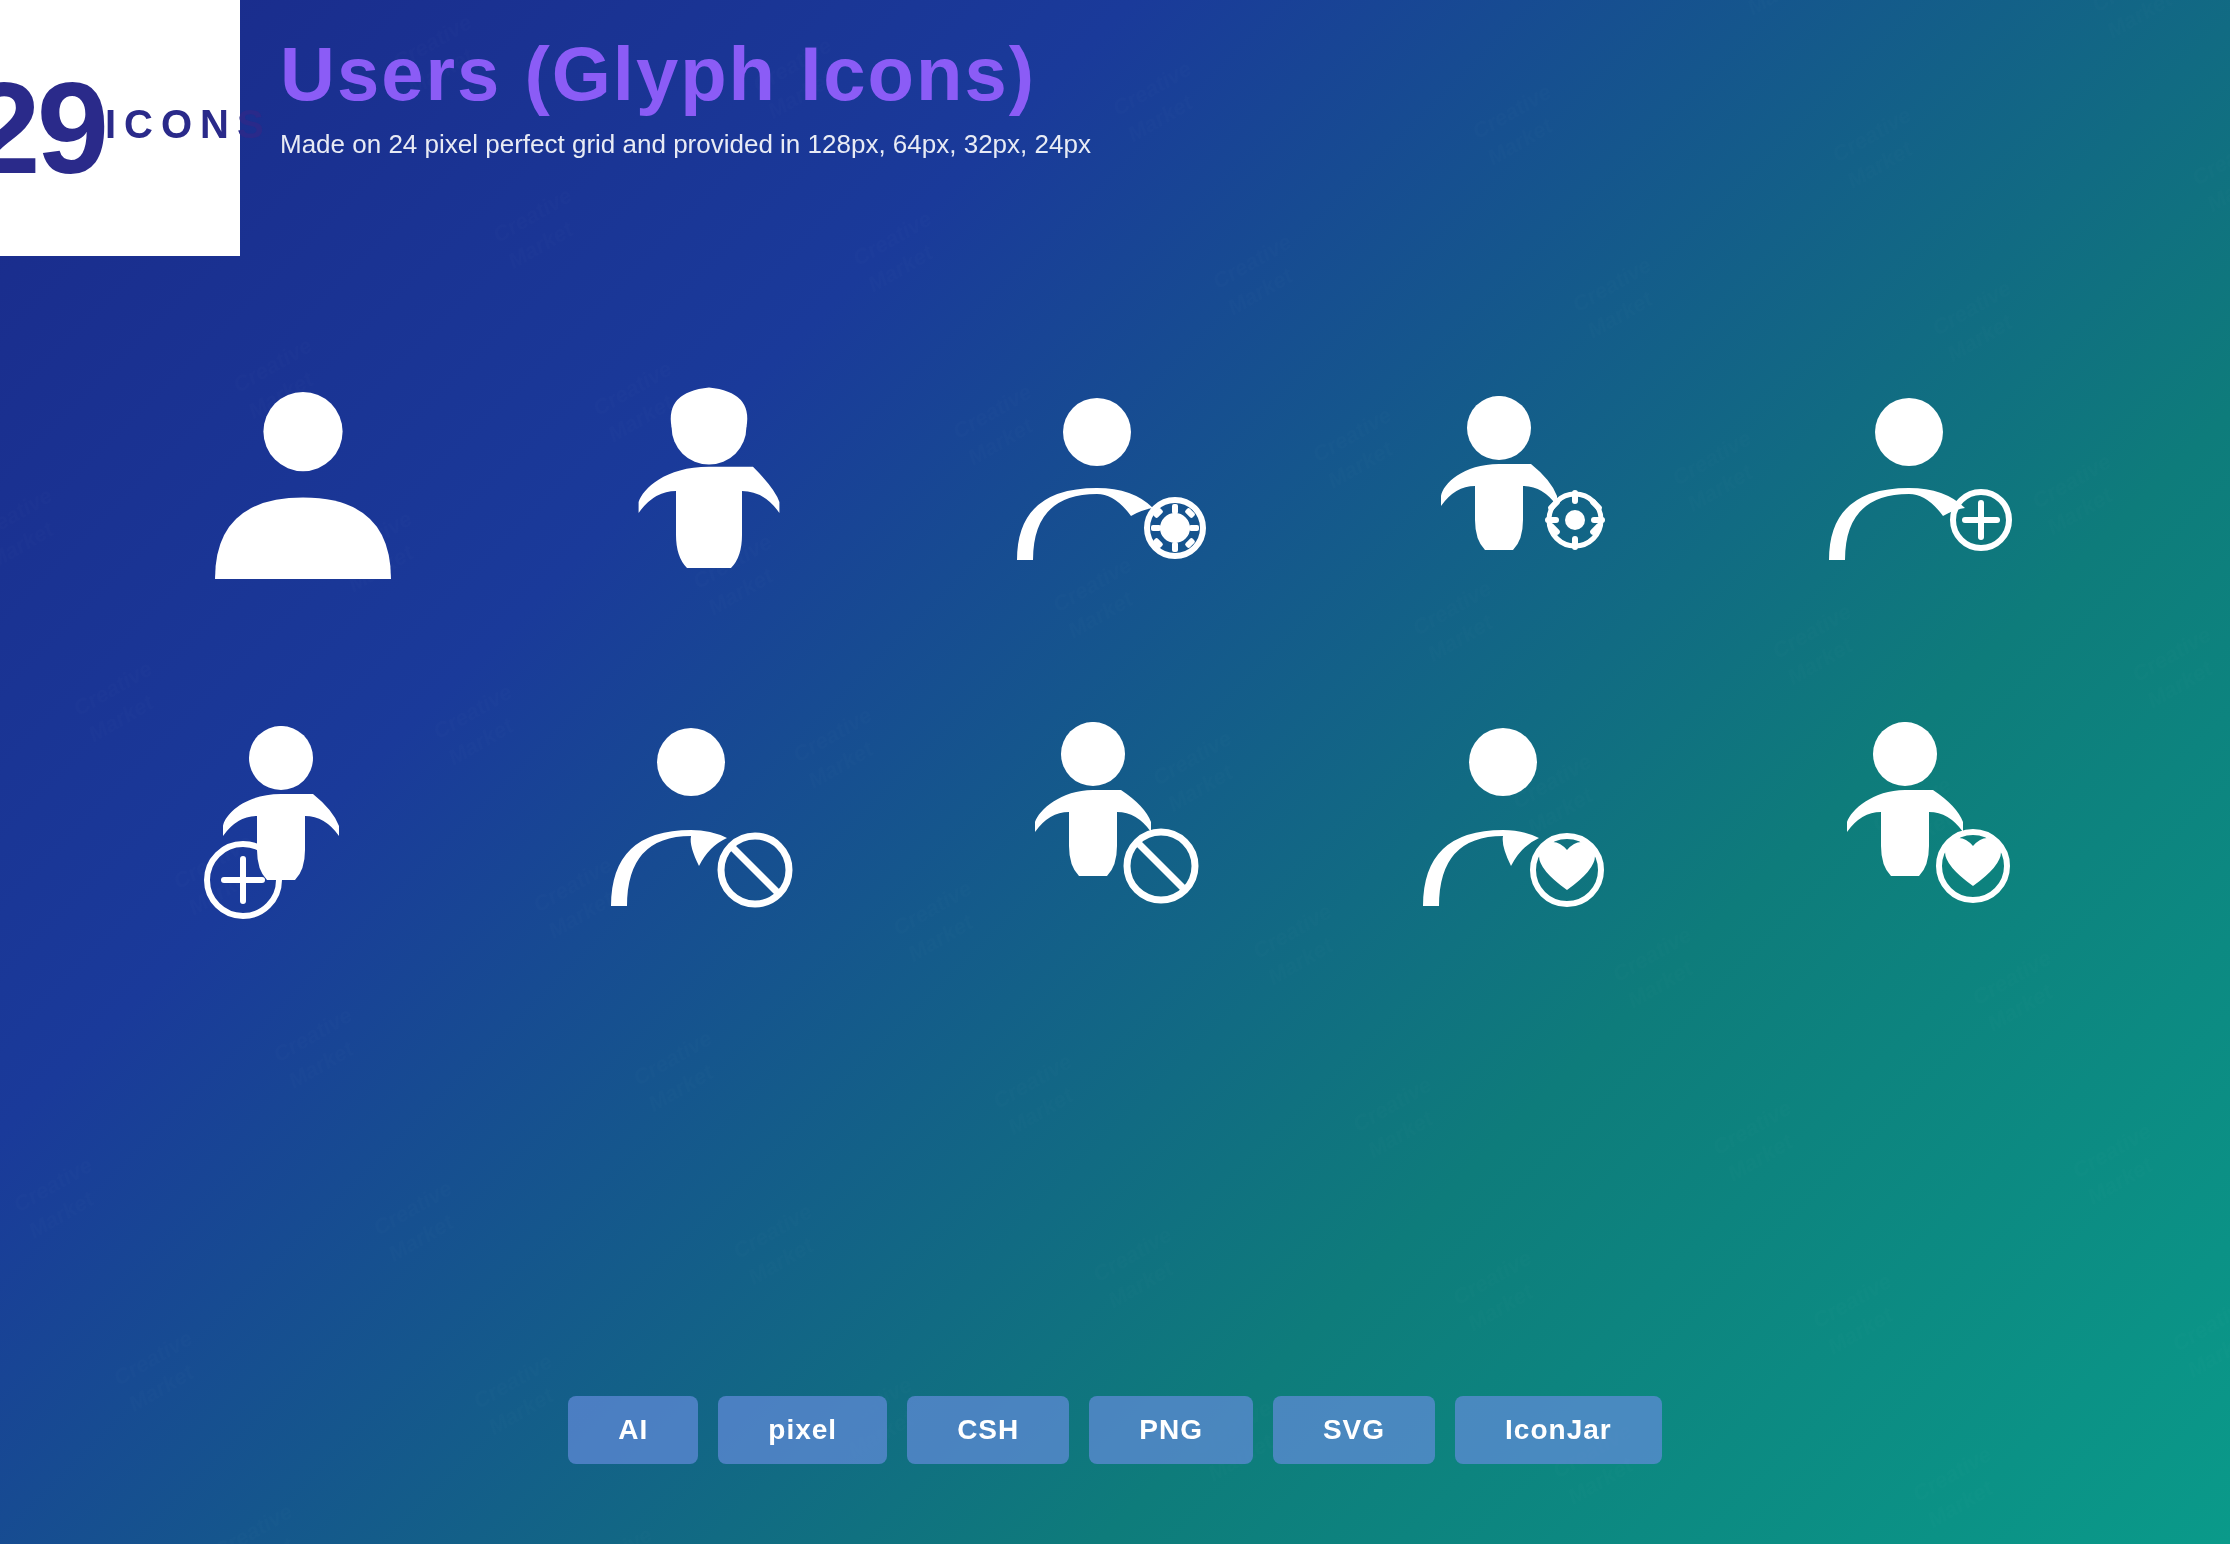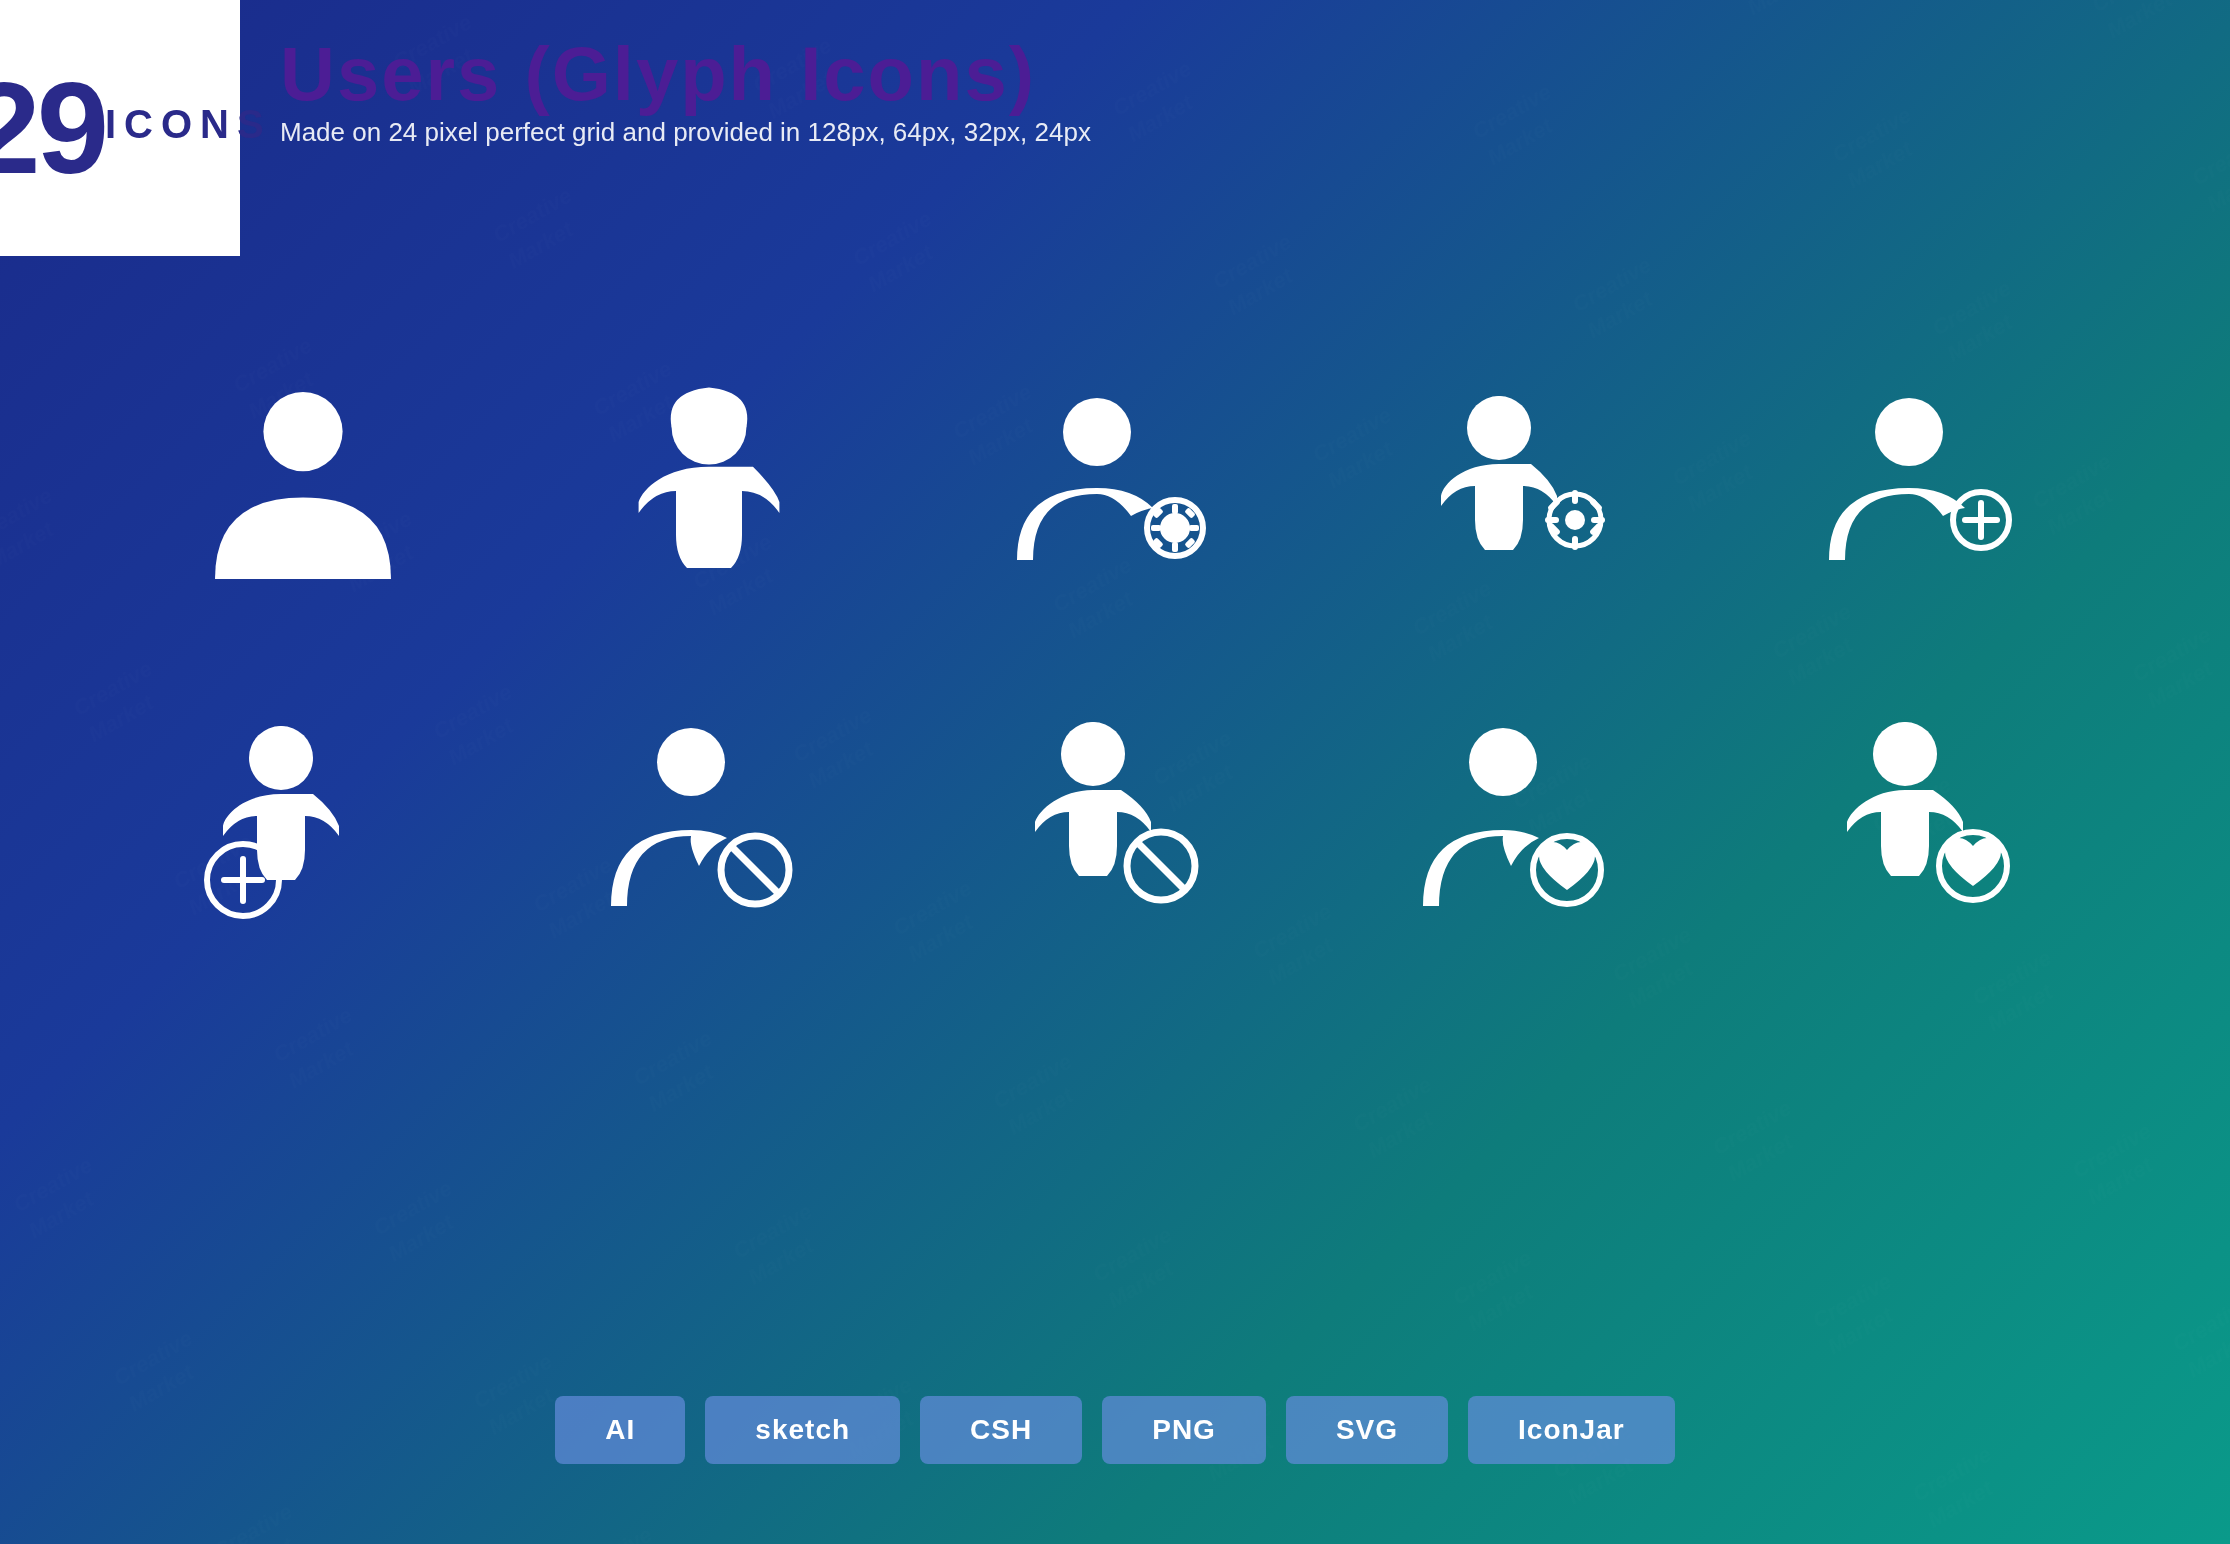--- a/index.html
+++ b/index.html
@@ -63,23 +63,24 @@
     .header-text {
       position: absolute;
       top: 30px;
       left: 280px;
       z-index: 10;
     }
 
     .header-title {
       font-size: 76px;
       font-weight: 800;
-      color: #4c1d95;
+      color: #8b5cf6;
       letter-spacing: 2px;
       text-transform: capitalize;
+      margin-bottom: 12px;
     }
 
     .header-subtitle {
       font-size: 26px;
       color: rgba(255,255,255,0.9);
       font-weight: 400;
     }
 
     
     .icons-grid {
@@ -302,18 +303,18 @@
         <path d="M78 88 Q64 78 64 71 Q64 64 71 64 Q74.5 64 78 68 Q81.5 64 85 64 Q92 64 92 71 Q92 78 78 88 Z" fill="white"></path>
       </svg>
     </div>
 
   </div>
 
 </div>
 
 <div class="format-badges">
   <div class="badge">AI</div>
-  <div class="badge">sketch</div>
+  <div class="badge">pixel</div>
   <div class="badge">CSH</div>
   <div class="badge">PNG</div>
   <div class="badge">SVG</div>
   <div class="badge">IconJar</div>
 </div>
 
 </body></html>

